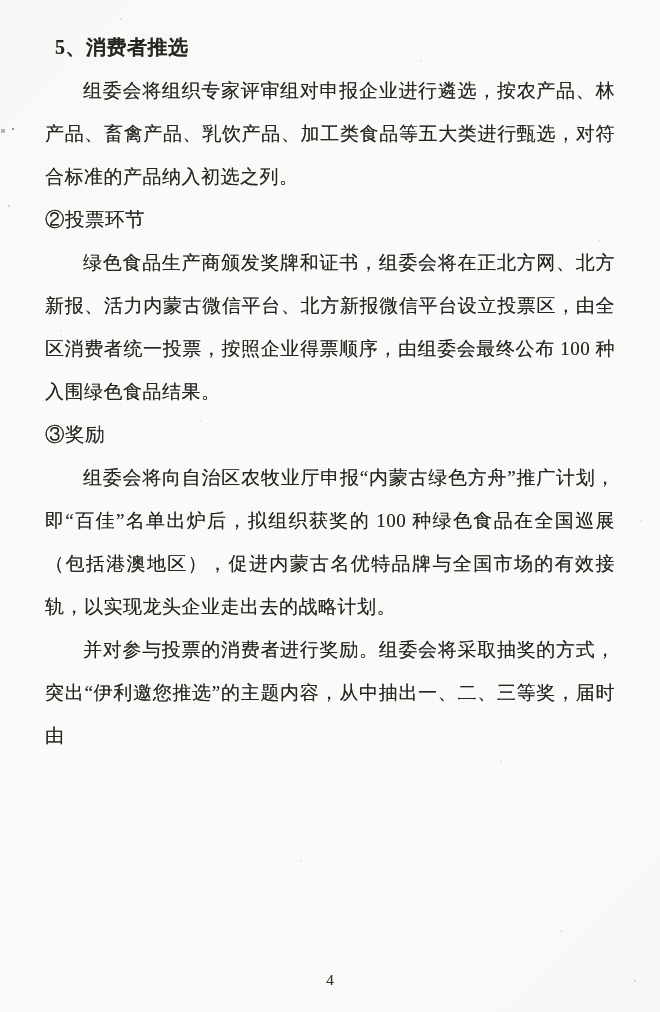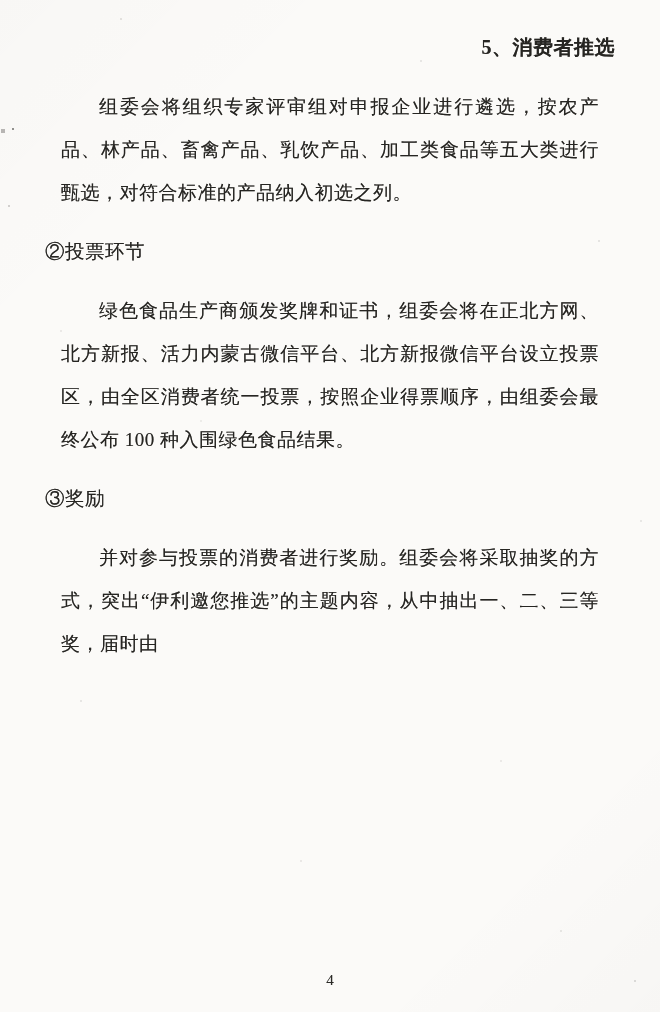--- a/index.html
+++ b/index.html
@@ -25,28 +25,27 @@
     left: 45px;
     width: 570px;
     font-size: 19px;
     line-height: 43px;
     letter-spacing: 0.5px;
   }
   .doc .h1 {
     font-weight: 700;
     font-size: 20px;
     margin: 0 0 0 10px;
-    text-align: right;
   }
   .doc .sub {
     margin: 0;
     font-size: 19.5px;
   }
   .doc .para {
-    margin: 16px;
+    margin: 0;
     text-indent: 2em;
     text-align: justify;
     text-justify: inter-ideograph;
   }
   .doc p, .doc div {
     text-shadow: 0 0 0.6px rgba(38,37,34,0.55);
   }
   .page-number {
     position: absolute;
     left: 0;
@@ -84,17 +83,18 @@
 </head>
 <body>
 
 <div class="page">
   <div class="doc">
       <p class="h1">5、消费者推选</p>
       <p class="para">组委会将组织专家评审组对申报企业进行遴选，按农产品、林产品、畜禽产品、乳饮产品、加工类食品等五大类进行甄选，对符合标准的产品纳入初选之列。</p>
       <p class="sub">②投票环节</p>
       <p class="para">绿色食品生产商颁发奖牌和证书，组委会将在正北方网、北方新报、活力内蒙古微信平台、北方新报微信平台设立投票区，由全区消费者统一投票，按照企业得票顺序，由组委会最终公布 100 种入围绿色食品结果。</p>
       <p class="sub">③奖励</p>
+      <p class="para">组委会将向自治区农牧业厅申报“内蒙古绿色方舟”推广计划，即“百佳”名单出炉后，拟组织获奖的 100 种绿色食品在全国巡展（包括港澳地区），促进内蒙古名优特品牌与全国市场的有效接轨，以实现龙头企业走出去的战略计划。</p>
       <p class="para">并对参与投票的消费者进行奖励。组委会将采取抽奖的方式，突出“伊利邀您推选”的主题内容，从中抽出一、二、三等奖，届时由</p>
     </div>
   <div class="page-number">4</div>
   <div class="scan-noise"></div>
 </div>
 
 </body></html>

